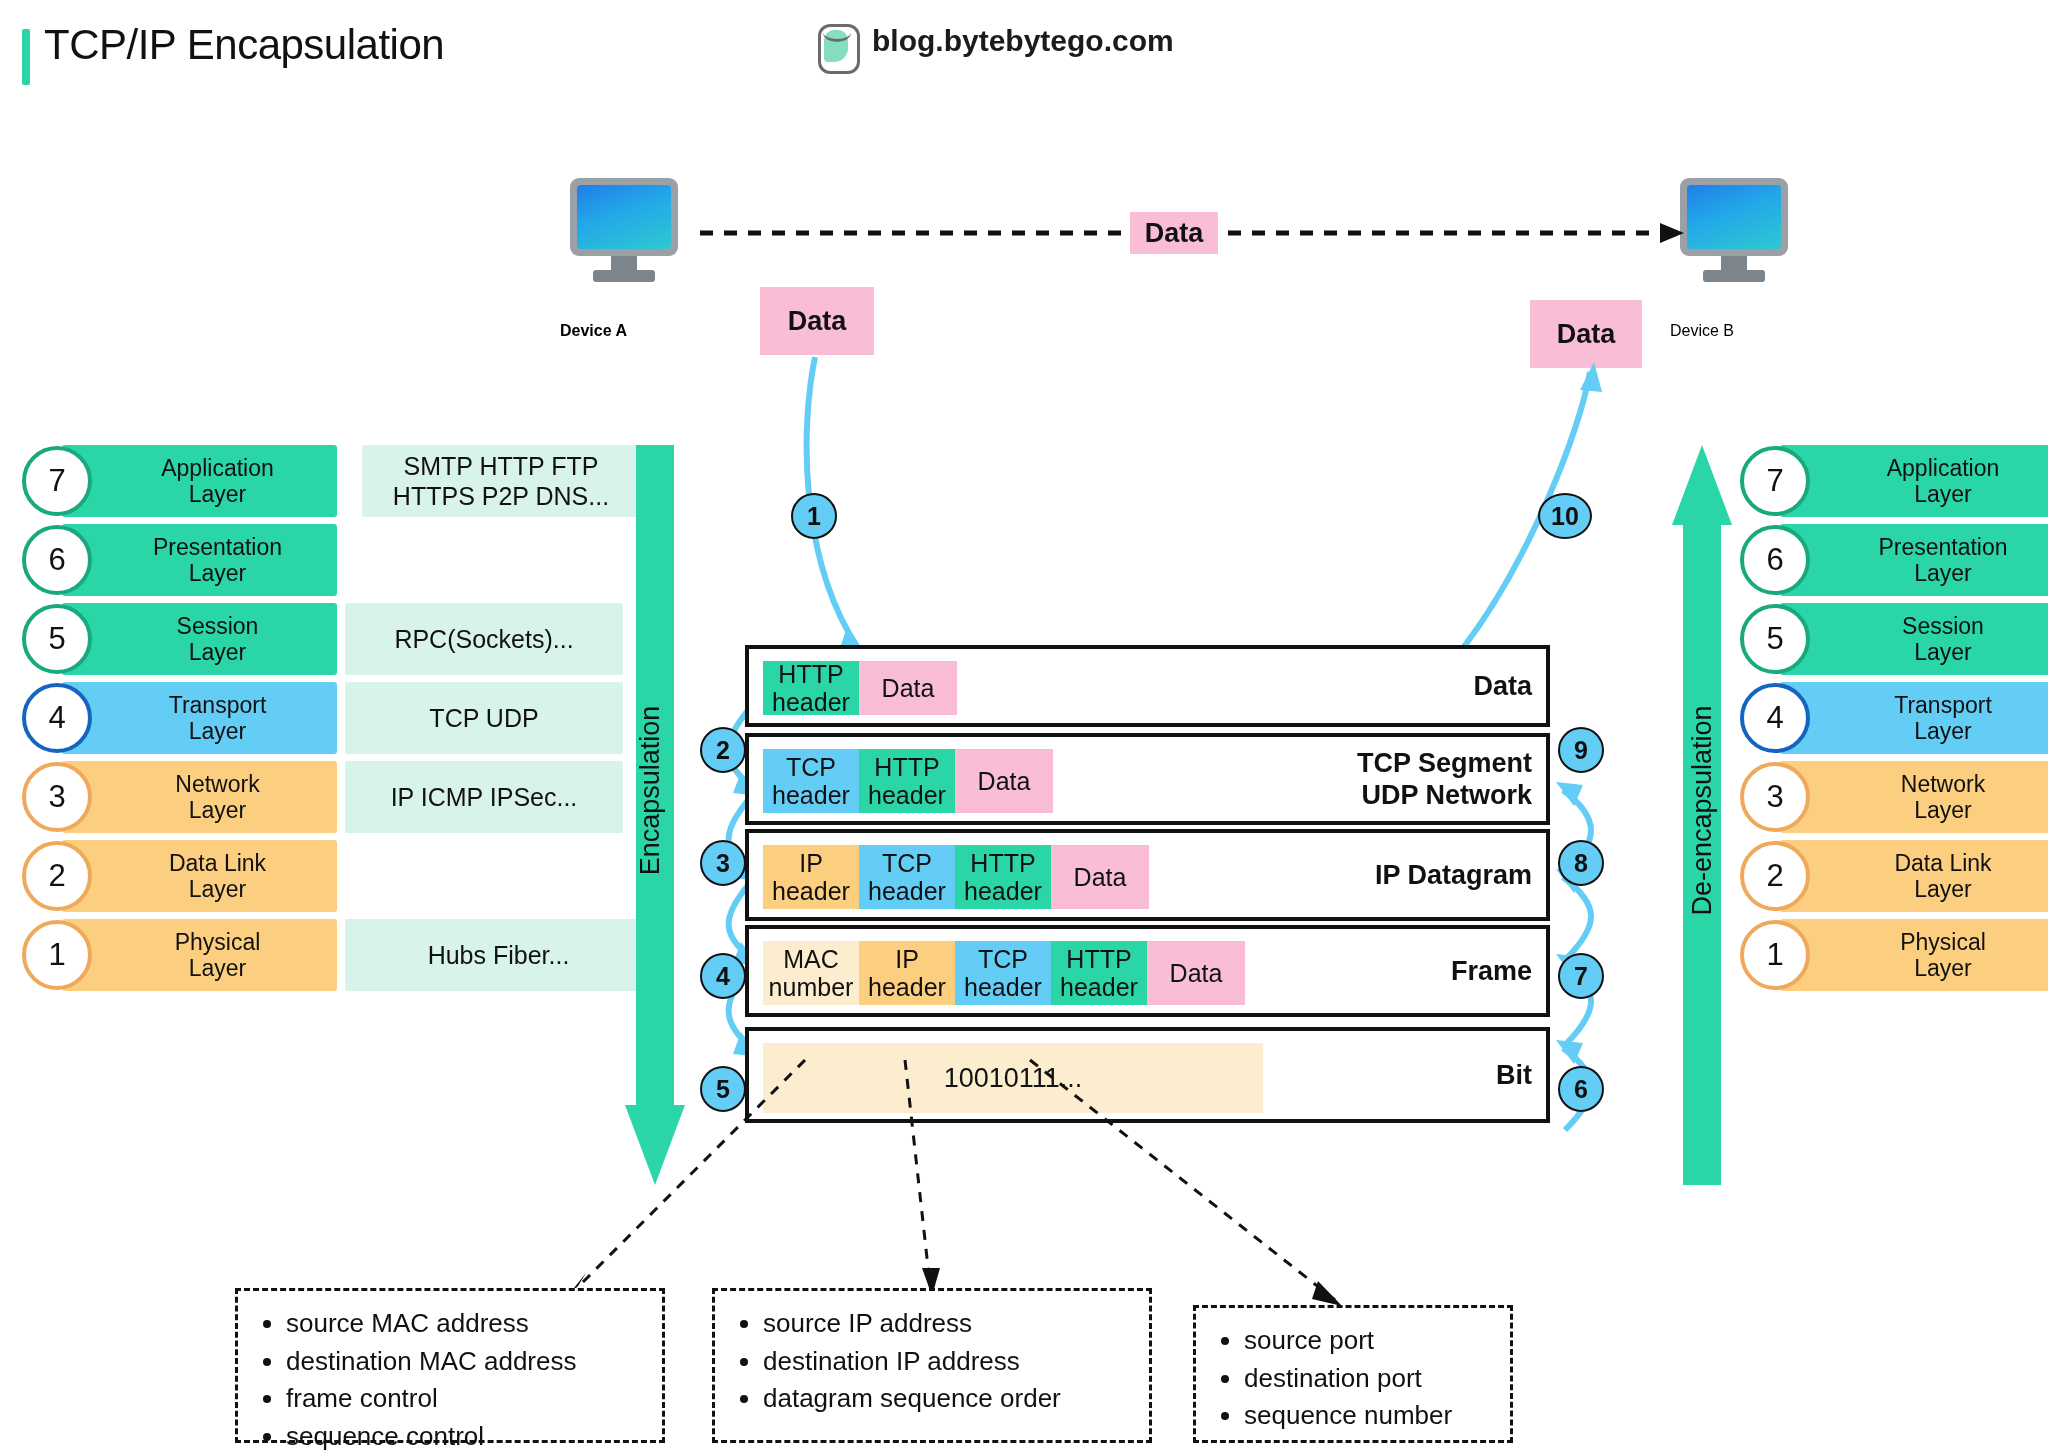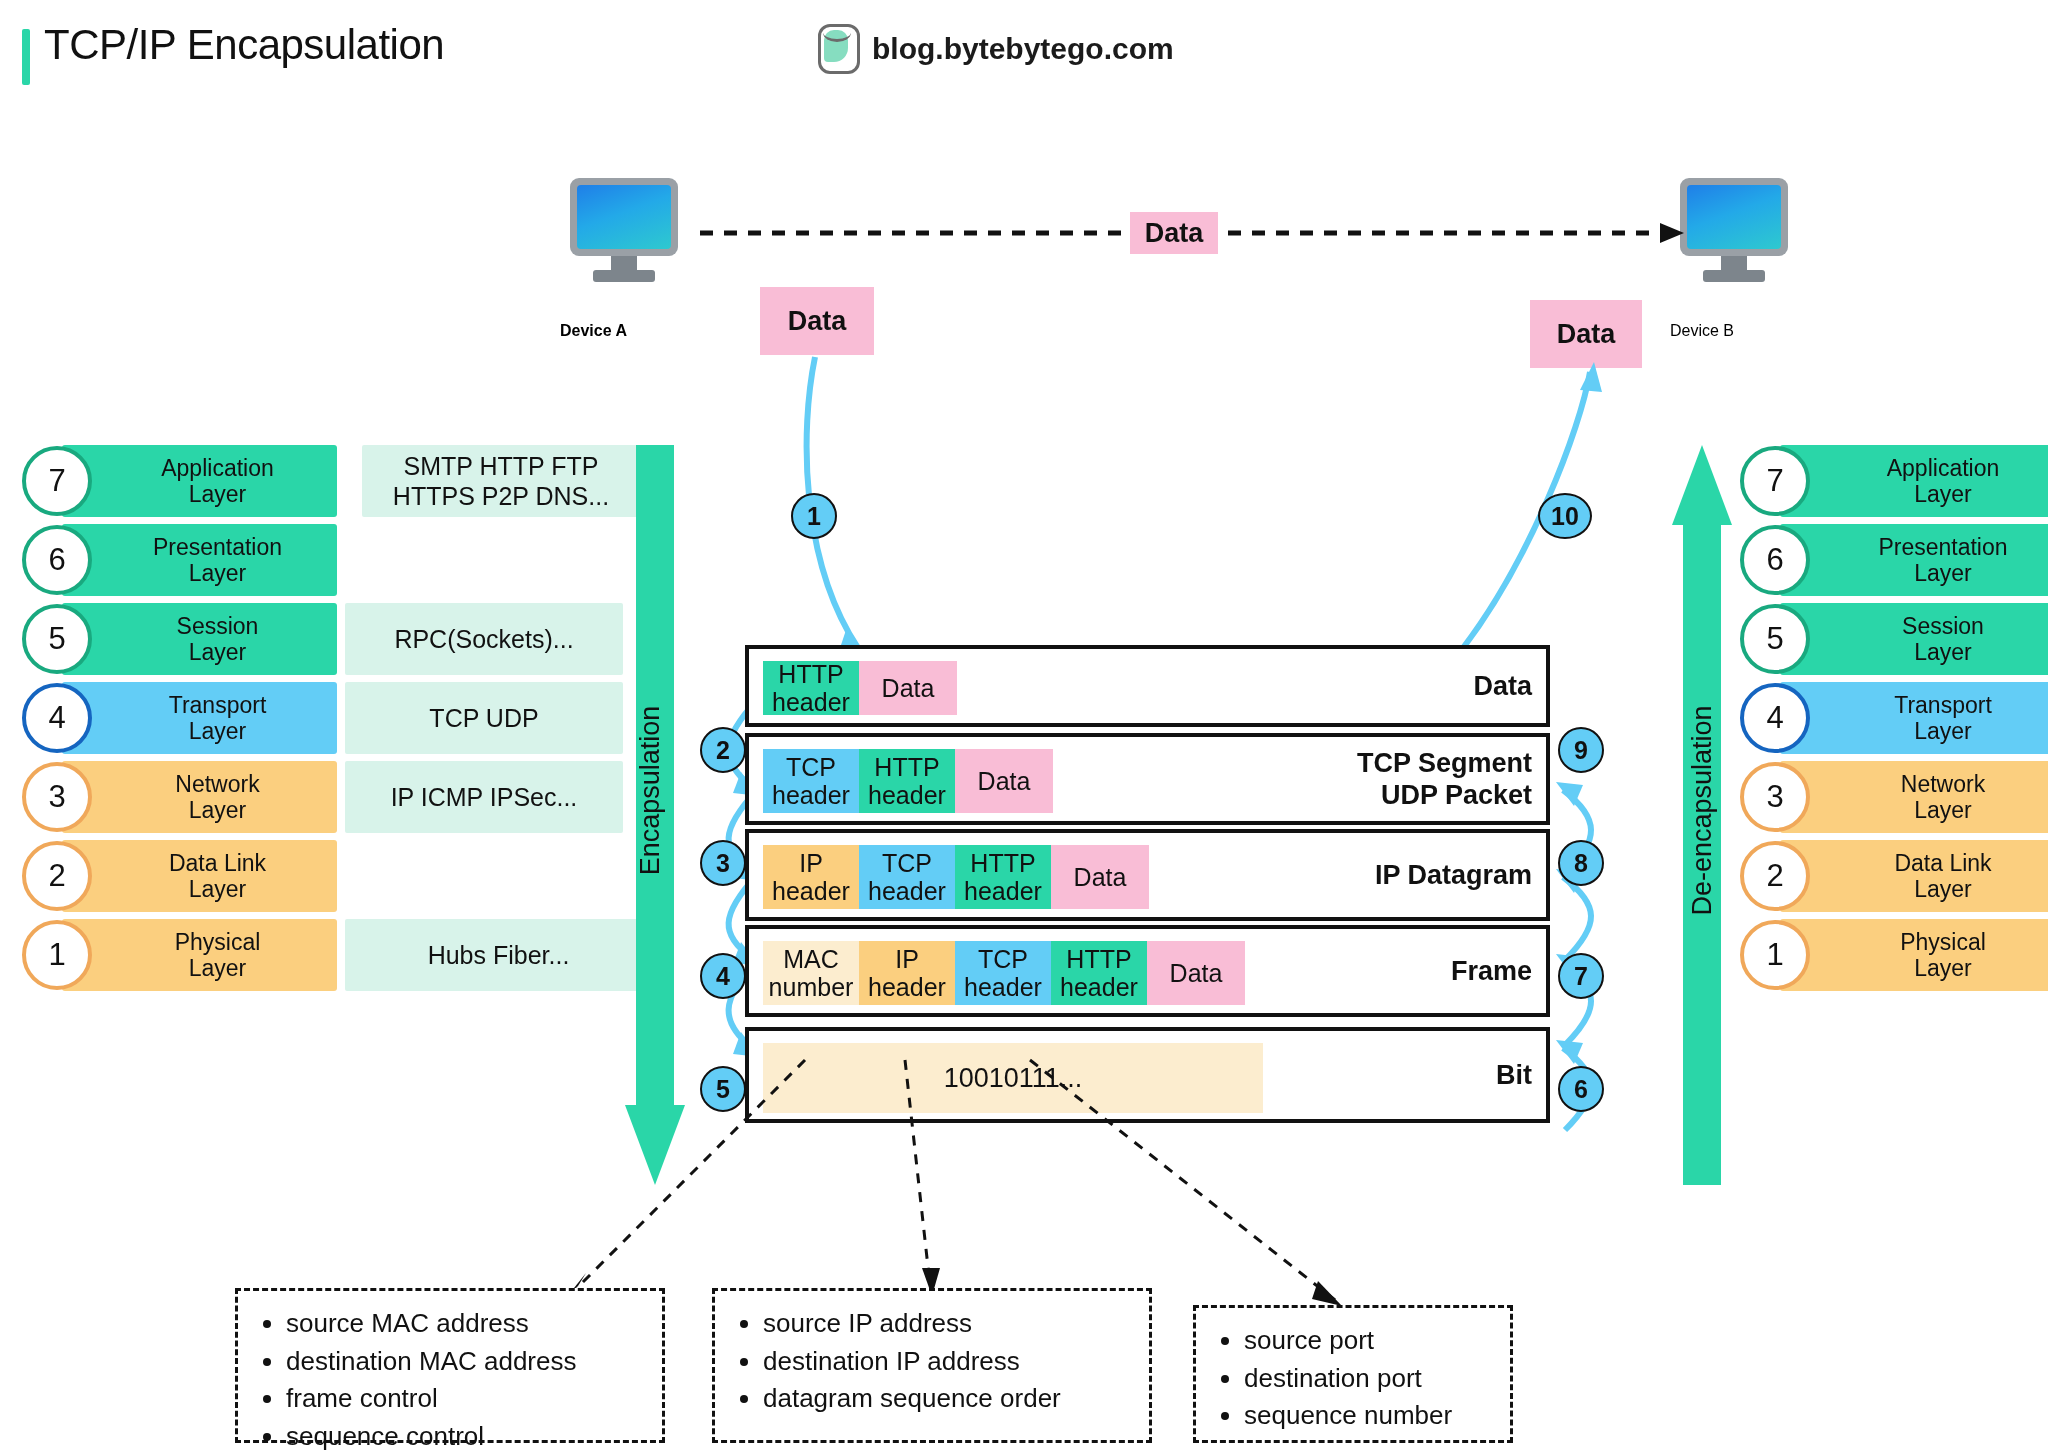--- a/index.html
+++ b/index.html
@@ -8,21 +8,21 @@
     font-family:"Liberation Sans", sans-serif;
     position:relative;overflow:hidden;
     -webkit-font-smoothing:antialiased;
   }
   .abs{position:absolute;}
 
   
   #title-bar{left:22px;top:25px;width:700px;height:60px;}
   #title-accent{left:0;top:4px;width:8px;height:56px;background:#2ad6a8;border-radius:2px;}
   #page-title{left:22px;top:-4px;font-size:42px;color:#111;letter-spacing:-0.5px;white-space:nowrap;}
-  #brand{left:818px;top:24px;height:50px;display:flex;align-items:center;gap:12px;}
+  #brand{left:818px;top:24px;height:50px;display:flex;align-items:flex-start;gap:12px;}
   #brand-logo{width:36px;height:44px;border:3px solid #6b6b6b;border-radius:12px;position:relative;overflow:hidden;background:#fff;}
   #brand-logo .leaf{position:absolute;left:3px;top:3px;width:24px;height:32px;background:#86ddc0;border-radius:10px 10px 14px 4px;}
   #brand-logo .notch{position:absolute;left:2px;top:-4px;width:28px;height:16px;border-bottom:3px solid #6b6b6b;border-radius:0 0 50% 50%;}
   #brand-text{font-size:30px;font-weight:bold;color:#1b1b1b;white-space:nowrap;}
 
   
   .monitor{width:108px;height:78px;border-radius:9px;background:#9aa0a6;padding:7px;box-sizing:border-box;}
   .monitor .screen{width:100%;height:100%;border-radius:4px;background:linear-gradient(160deg,#1f7fe8 0%,#23a9e8 45%,#2ec9cf 100%);}
   .stand-neck{width:26px;height:14px;background:#7d858c;margin:0 auto;}
   .stand-base{width:62px;height:12px;background:#7d858c;border-radius:3px;margin:0 auto;}
@@ -270,21 +270,21 @@
       <div class="seg" style="left: 110px; width: 98px; height: 54px; background: rgb(249, 189, 214);">Data</div>
       <div class="pdu-label">Data</div>
     </div>
     <div class="pdu-row" style="top: 88px; height: 92px; width: 805px;">
       <div class="seg" style="left: 14px; width: 96px; height: 64px; background: rgb(99, 205, 246);">TCP
 header</div>
       <div class="seg" style="left: 110px; width: 96px; height: 64px; background: rgb(42, 214, 168);">HTTP
 header</div>
       <div class="seg" style="left: 206px; width: 98px; height: 64px; background: rgb(249, 189, 214);">Data</div>
       <div class="pdu-label">TCP Segment
-UDP Packet</div>
+UDP Network</div>
     </div>
     <div class="pdu-row" style="top: 184px; height: 92px; width: 805px;">
       <div class="seg" style="left: 14px; width: 96px; height: 64px; background: rgb(251, 207, 127);">IP
 header</div>
       <div class="seg" style="left: 110px; width: 96px; height: 64px; background: rgb(99, 205, 246);">TCP
 header</div>
       <div class="seg" style="left: 206px; width: 96px; height: 64px; background: rgb(42, 214, 168);">HTTP
 header</div>
       <div class="seg" style="left: 302px; width: 98px; height: 64px; background: rgb(249, 189, 214);">Data</div>
       <div class="pdu-label">IP Datagram</div>

